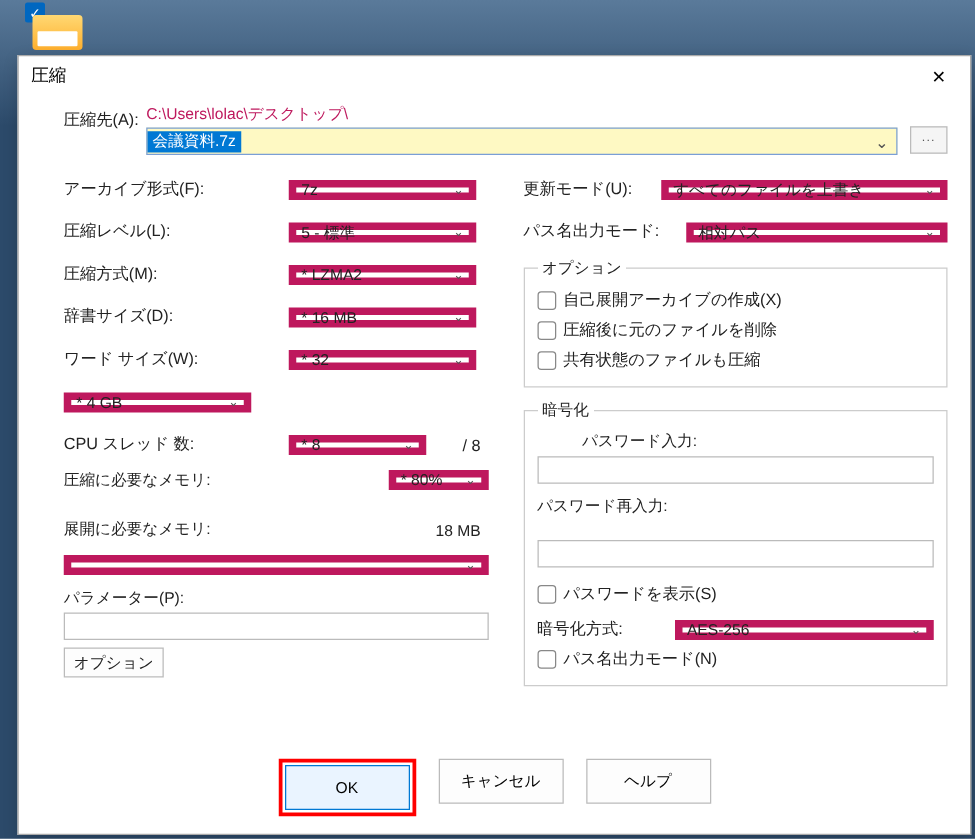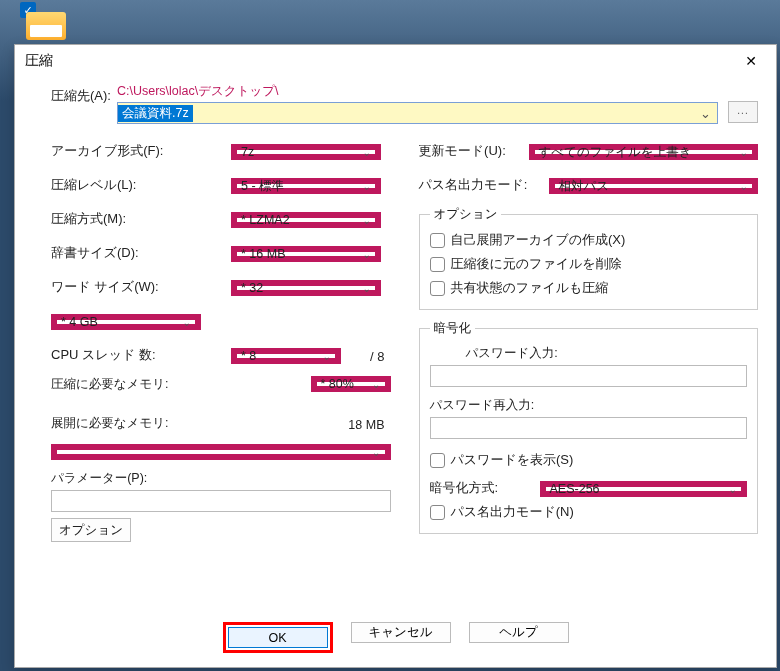--- a/index.html
+++ b/index.html
@@ -32,21 +32,21 @@
   .select { display:flex; align-items:center; justify-content:space-between; }
   .select .arrow { color:#555; font-size:10px; }
   input[type=text],.textbox { height:22px; border:1px solid #bbb; background:#fff; width:100%; font-size:12.5px; padding:0 4px; }
   fieldset { border:1px solid #ccc; margin:0 0 10px 0; padding:8px 10px 6px 10px; }
   legend { font-size:12.5px; padding:0 4px; }
   .cb-row { display:flex; align-items:center; margin-bottom:6px; }
   .cb { width:15px; height:15px; border:1px solid #888; border-radius:3px; margin-right:6px; flex-shrink:0; }
   .mem { font-size:12.5px; }
   .right-align { margin-left:auto; padding-right:6px; }
   .buttons { display:flex; gap:18px; justify-content:center; padding:10px 0 14px 0; }
-  .btn { width:100px; height:21px; border:1px solid #bbb; background:#fdfdfd; font-size:12.5px; display:flex; align-items:center; justify-content:center; cursor:pointer; }
+  .btn { width:100px; height:36px; border:1px solid #bbb; background:#fdfdfd; font-size:12.5px; display:flex; align-items:center; justify-content:center; cursor:pointer; }
   .btn-ok-wrap { border:3px solid #ff0000; padding:2px; }
   .btn-ok { border:1px solid #0078d4; background:#eaf4ff; }
   .option-btn { width:80px; height:24px; border:1px solid #bbb; background:#fdfdfd; font-size:12.5px; display:flex; align-items:center; justify-content:center; cursor:pointer; margin-top:6px; }
   .enc-label { width:110px; }
 </style>
 </head>
 <body>
 
 <div class="desktop-icon">
   <div class="checkbox-mark">✓</div>
@@ -178,21 +178,21 @@
           <div class="cb-row">
               <div class="cb"></div>
               <span>共有状態のファイルも圧縮</span>
             </div>
         </fieldset>
 
         <fieldset>
           <legend>暗号化</legend>
           <div class="mem" style="margin-bottom:3px;margin-left:36px;">パスワード入力:</div>
           <input type="text" class="textbox" style="margin-bottom: 10px;">
-          <div class="mem" style="margin-bottom:3px;">パスワード再入力:</div>
+          <div class="mem" style="margin-bottom:18px;">パスワード再入力:</div>
           <input type="text" class="textbox" style="margin-bottom: 12px;">
           <div class="cb-row">
               <div class="cb"></div>
               <span>パスワードを表示(S)</span>
             </div>
           <div class="form-row" style="margin:6px 0;">
             <div class="enc-label">暗号化方式:</div>
             <div class="select" style="flex:1;">
                 <span>AES-256</span>
                 <span class="arrow">⌄</span>

